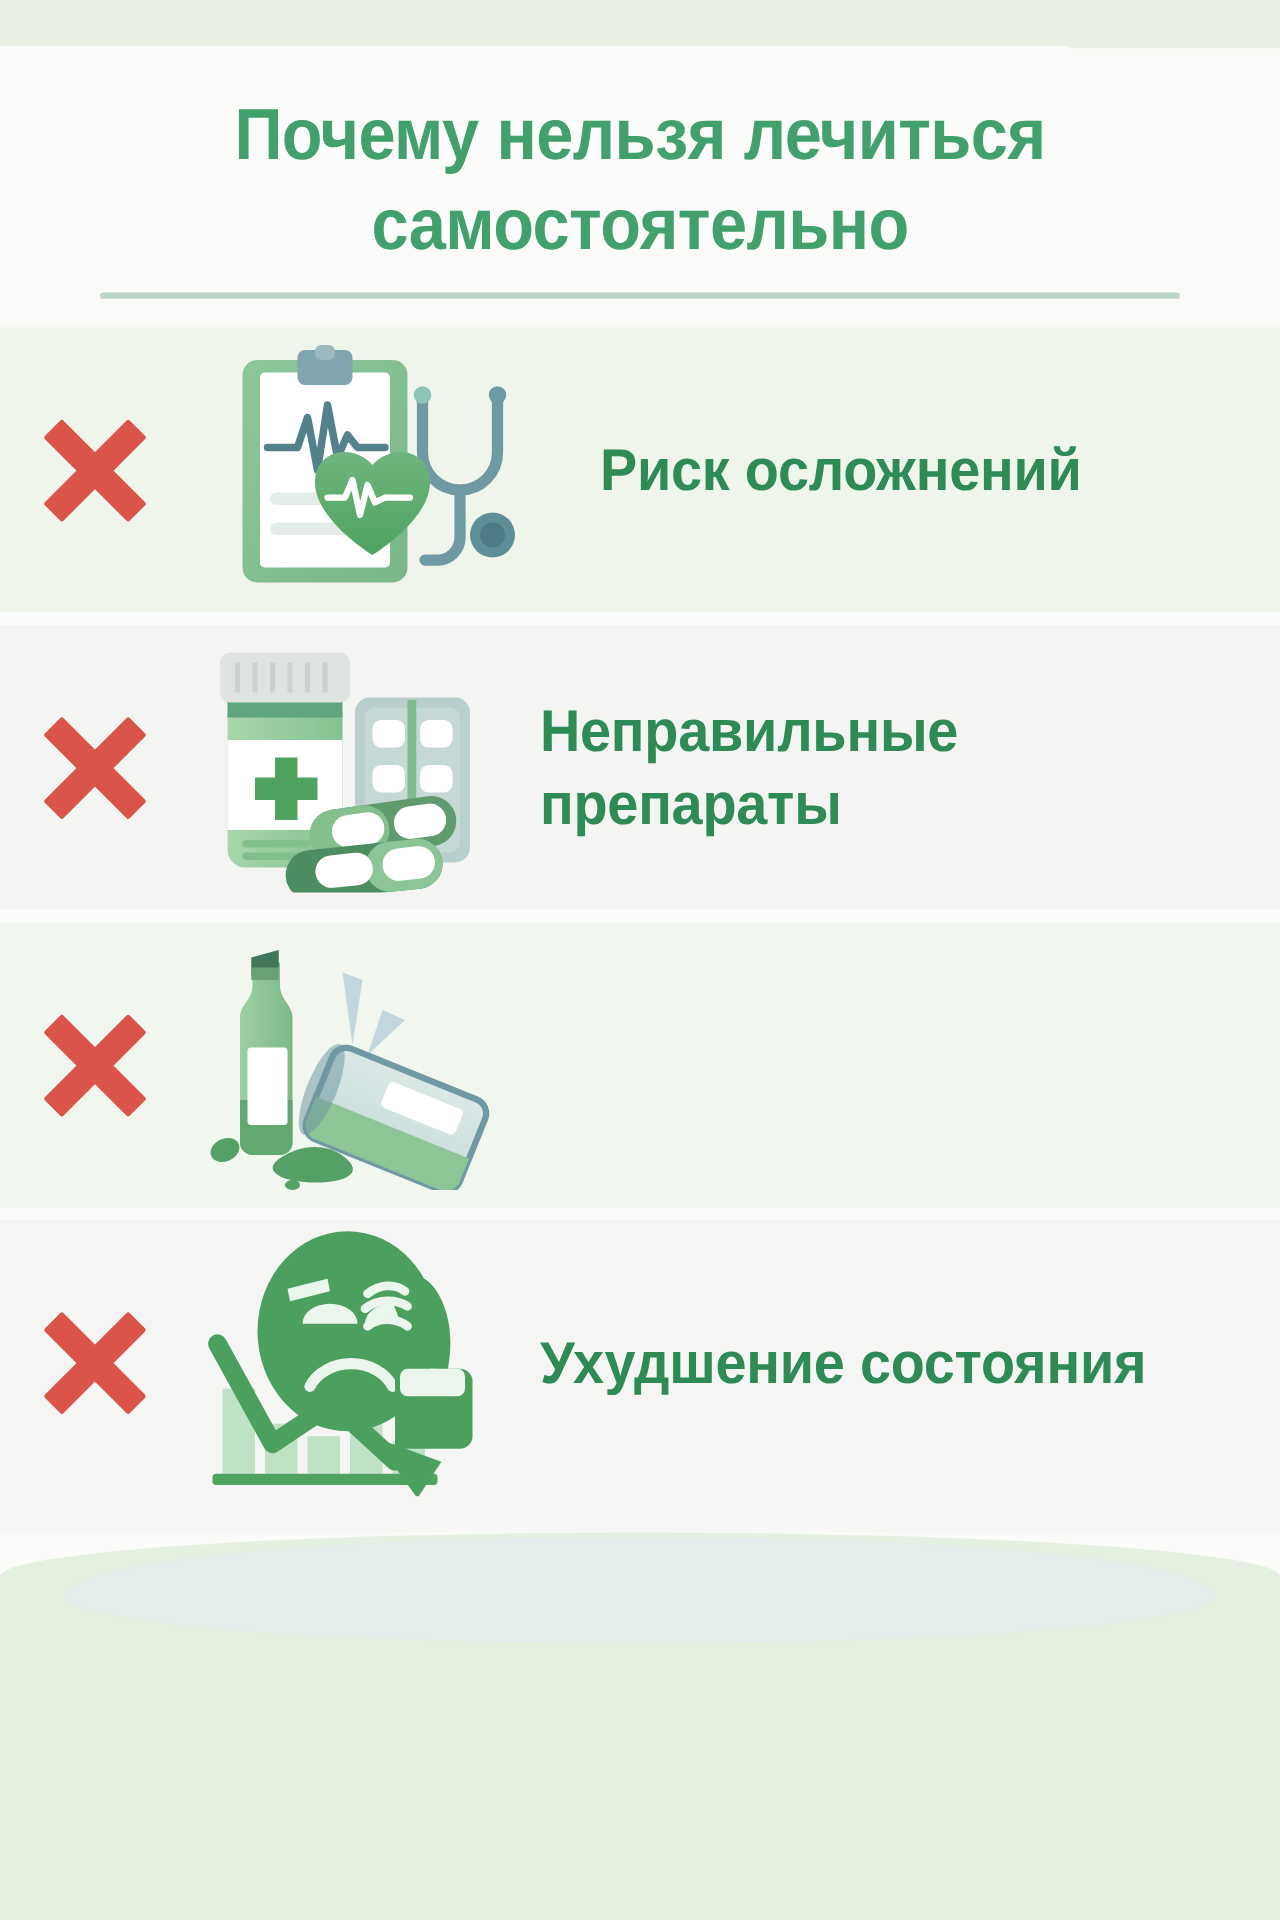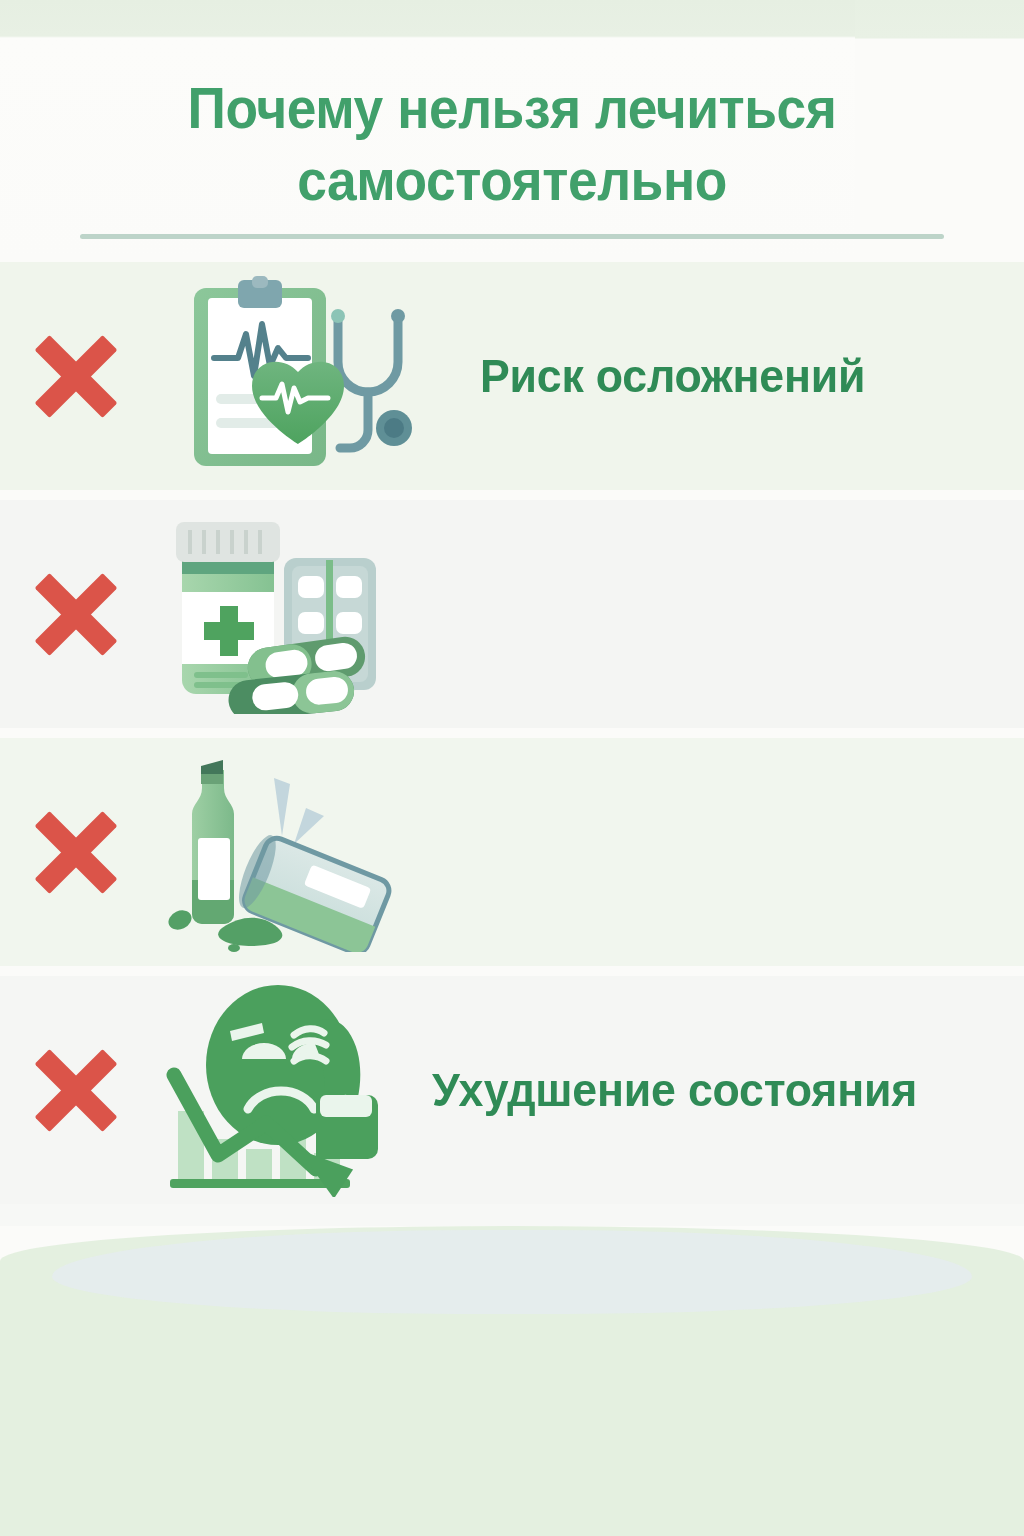--- a/index.html
+++ b/index.html
@@ -286,20 +286,24 @@
             <rect x="160" y="134" width="42" height="26" rx="13" fill="#ffffff"></rect>
           </g>
           <g transform="rotate(-6 150 178)">
             <rect x="72" y="160" width="126" height="40" rx="20" fill="#4c8d62"></rect>
             <rect x="136" y="160" width="62" height="40" rx="20" fill="#8cc596"></rect>
             <rect x="96" y="166" width="46" height="26" rx="13" fill="#ffffff"></rect>
             <rect x="150" y="166" width="42" height="26" rx="13" fill="#ffffff"></rect>
           </g>
         </svg>
       </div>
+      <div class="label-cell">
+        <div class="label">Неправильные
+препараты</div>
+      </div>
     </div>
 
     <div class="row tint-c">
       <div class="cross-cell">
         <div class="cross"></div>
       </div>
       <div class="icon-cell">
         <svg width="244" height="200" viewBox="0 0 244 200">
           <defs>
             <linearGradient id="bo1" x1="0" y1="0" x2="1" y2="0">

